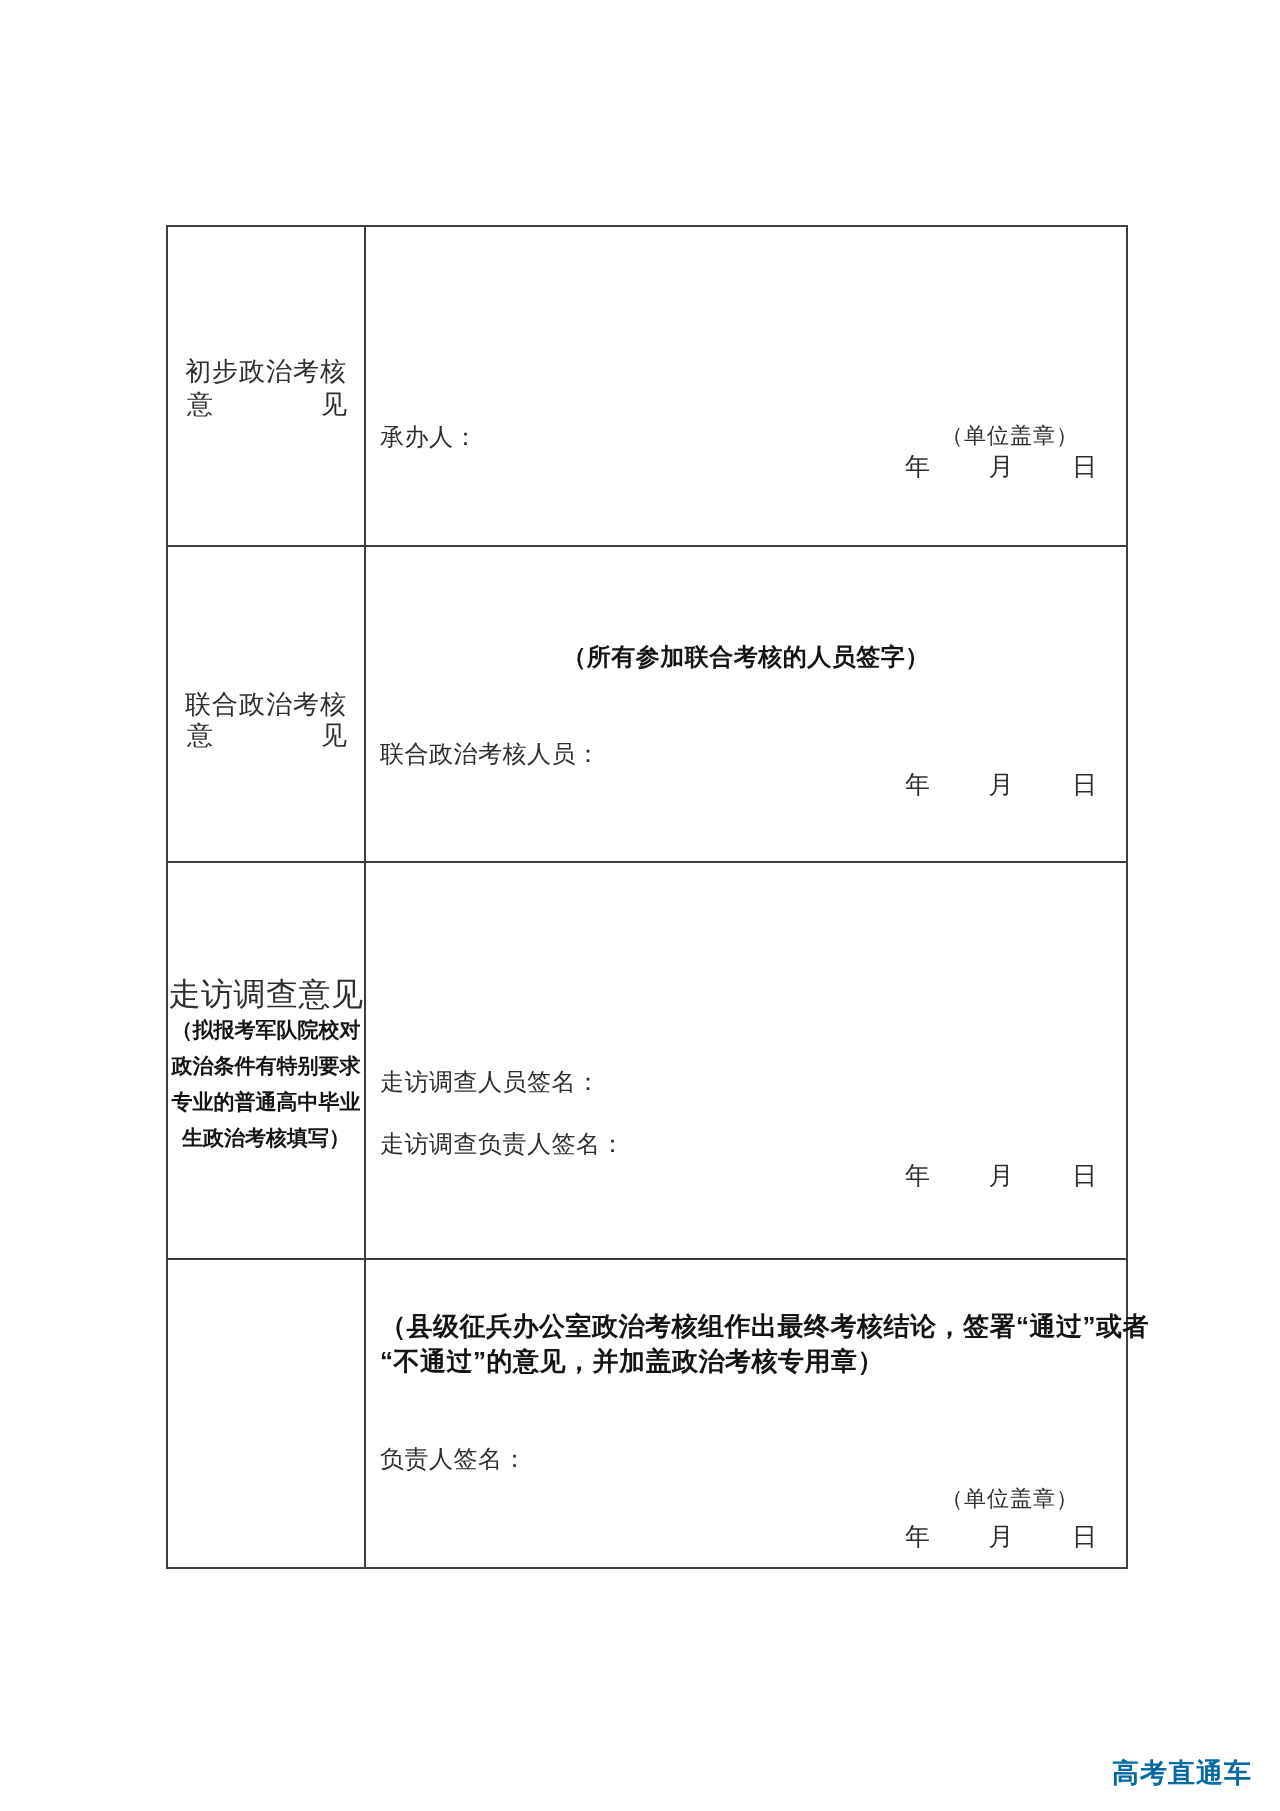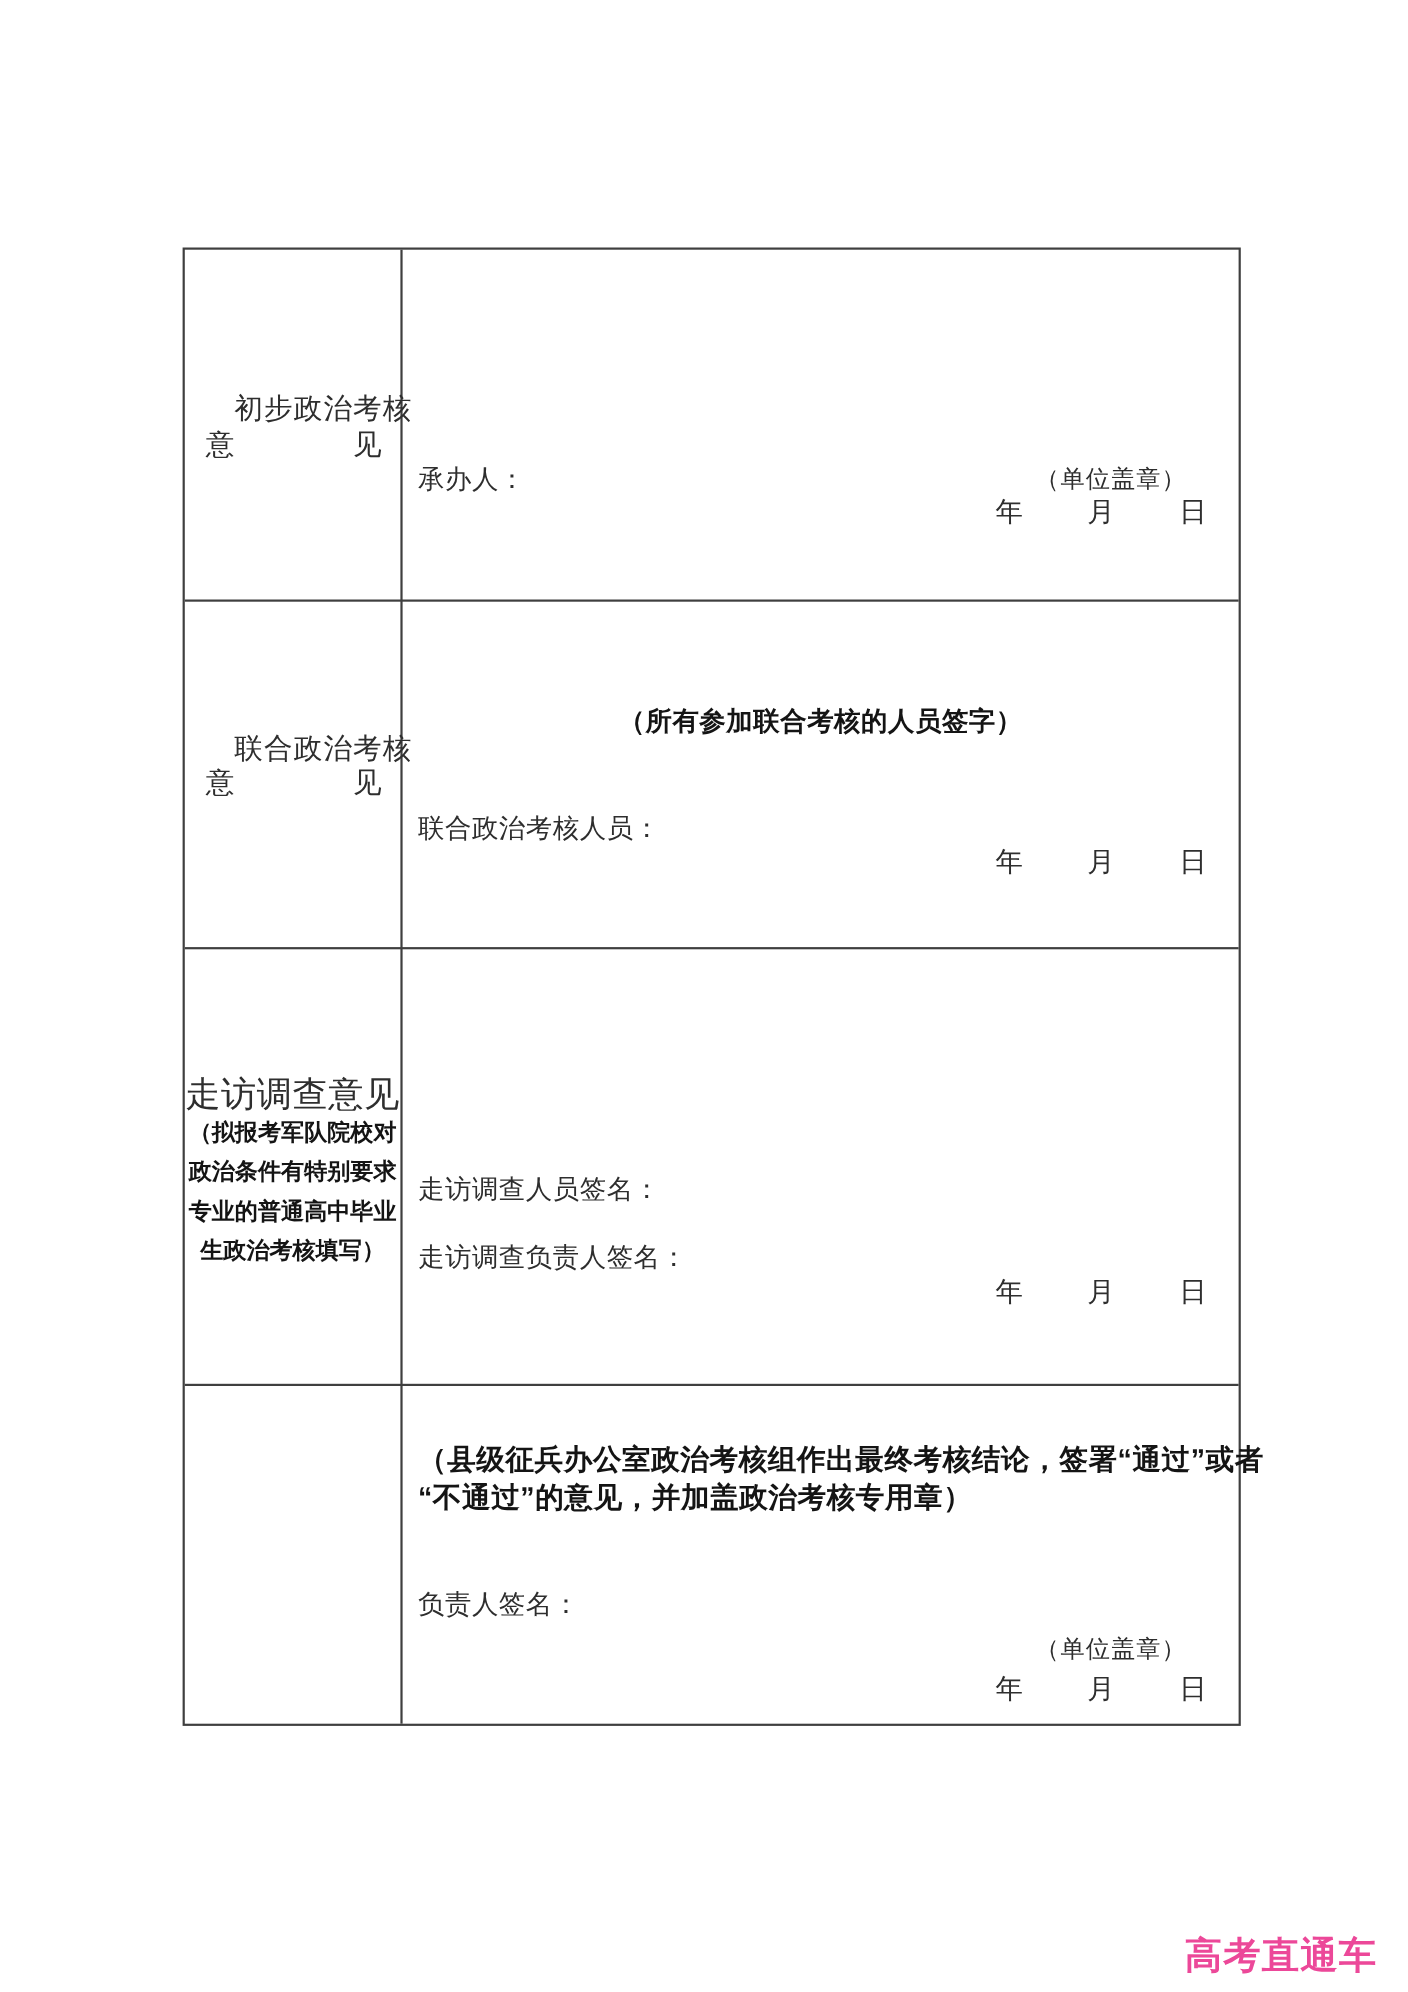--- a/index.html
+++ b/index.html
@@ -15,25 +15,25 @@
   .cell{position:absolute;}
   
   .kai{font-family:"Liberation Serif","DejaVu Serif",serif;color:#2e2e2e;font-weight:400;}
   .hei{font-family:"Liberation Sans","DejaVu Sans",sans-serif;color:#141414;font-weight:700;}
   .line{position:absolute;white-space:nowrap;line-height:34px;height:34px;}
   .caption{font-size:25px;letter-spacing:0.5px;text-align:center;width:100%;left:0;}
   .caption4{font-size:26px;letter-spacing:0.5px;line-height:35px;text-align:left;white-space:nowrap;}
   .field{font-size:24px;letter-spacing:0.5px;}
   .seal{font-size:22px;letter-spacing:1px;}
   .date-line{display:flex;justify-content:space-between;font-size:25px;}
-  .col-label{font-size:26px;letter-spacing:1px;text-align:center;width:100%;left:0;margin-left:28px;}
+  .col-label{font-size:26px;letter-spacing:1px;text-align:center;width:100%;left:0;}
   .col-label-sub{width:160px;left:19px;display:flex;justify-content:space-between;font-size:26px;}
   .visit-note{font-size:21px;line-height:36px;height:36px;letter-spacing:0px;text-align:center;width:100%;left:0;}
   .visit-title{font-size:32px;line-height:36px;height:36px;letter-spacing:0.5px;text-align:center;width:100%;left:0;}
-  .watermark{position:absolute;right:28px;top:1755px;font-size:34px;font-weight:600;color:#ec4899;letter-spacing:1px;}
+  .watermark{position:absolute;right:28px;top:1755px;font-size:27px;font-weight:600;color:#0369a1;letter-spacing:1px;}
 </style>
 </head>
 <body>
 
 <div class="page">
 
   <div class="doc-table">
 
     <div class="hline" style="top:318px;"></div>
     <div class="hline" style="top:634px;"></div>
@@ -50,21 +50,21 @@
     <div class="cell" style="left:198px;top:0;width:760px;height:318px;">
       <div class="line kai field" style="left:14px;top:193px;">承办人：</div>
       <div class="line kai seal" style="left:575px;top:192px;">（单位盖章）</div>
       <div class="line kai date-line" style="left:539px;top:223px;width:192px;">
         <span>年</span>
         <span>月</span>
         <span>日</span>
       </div>
     </div>
 
-    <div class="cell" style="left:0;top:312px;width:196px;height:314px;">
+    <div class="cell" style="left:0;top:336px;width:196px;height:314px;">
       <div class="line kai col-label" style="top:125px;">联合政治考核</div>
       <div class="line kai col-label-sub" style="top:156px;">
         <span>意</span>
         <span>见</span>
       </div>
     </div>
     <div class="cell" style="left:198px;top:320px;width:760px;height:314px;">
       <div class="line hei caption" style="top:93px;font-size:24px;">（所有参加联合考核的人员签字）</div>
       <div class="line kai field" style="left:14px;top:190px;">联合政治考核人员：</div>
       <div class="line kai date-line" style="left:539px;top:221px;width:192px;">

